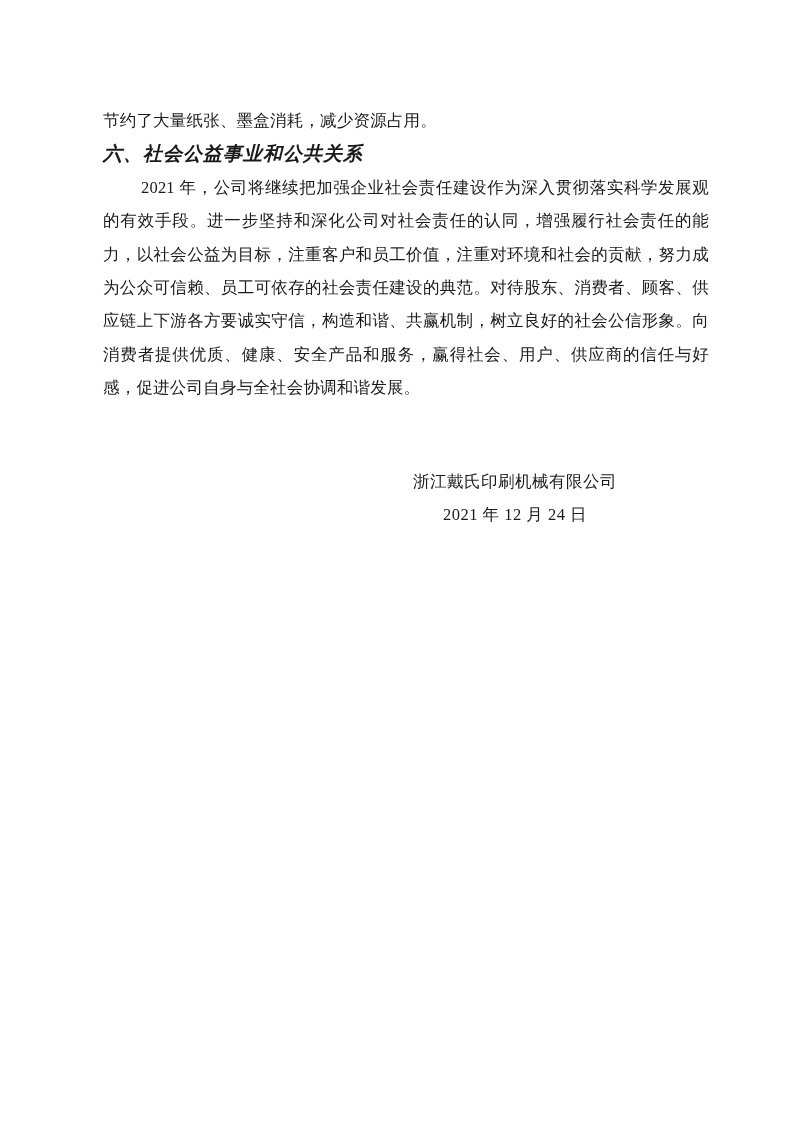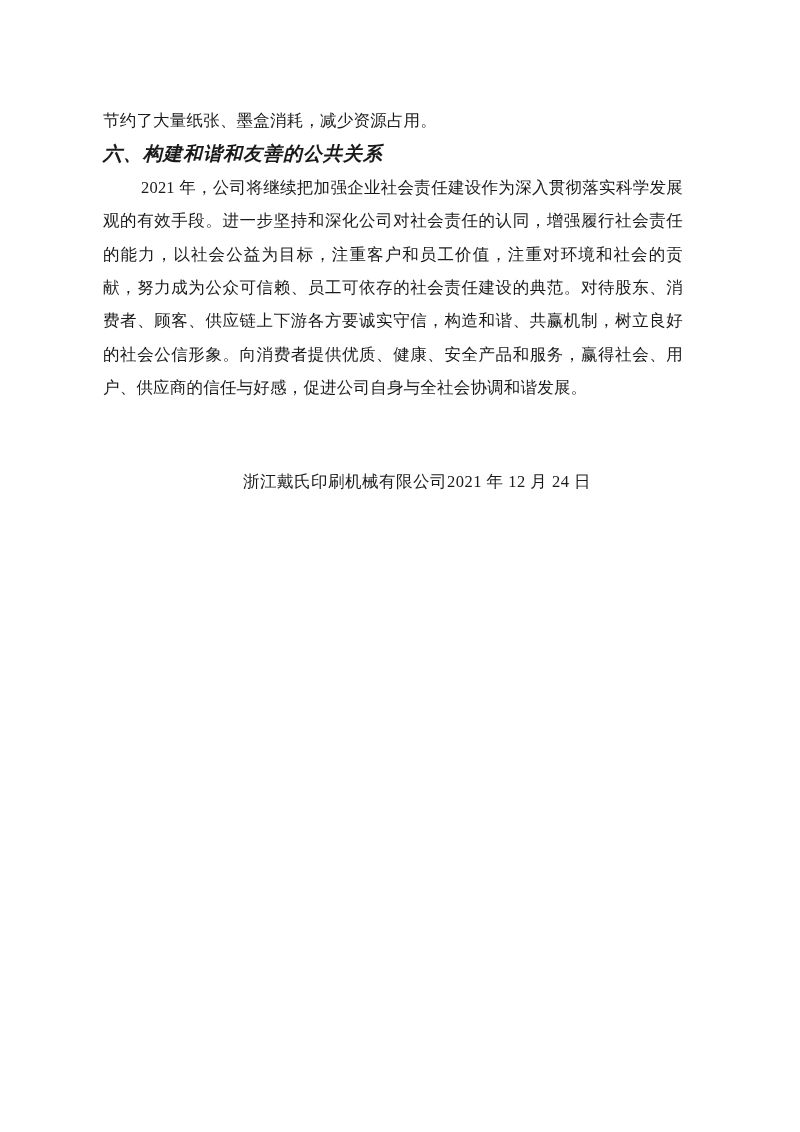--- a/index.html
+++ b/index.html
@@ -11,21 +11,21 @@
     position: relative;
     width: 800px;
     height: 1132px;
     background: #ffffff;
     color: #1a1a1a;
     font-family: "Liberation Serif", "DejaVu Serif", serif;
     overflow: hidden;
     box-sizing: border-box;
   }
   .content {
-    padding: 104px 117px 0 103px;
+    padding: 104px 91px 0 103px;
   }
   .para {
     margin: 0;
     font-size: 16.5px;
     line-height: 33.4px;
     text-align: justify;
     letter-spacing: 0.2px;
   }
   .para.indent {
     text-indent: 29px;
@@ -41,36 +41,37 @@
     line-height: 33.4px;
     text-align: left;
     letter-spacing: 1px;
   }
   .signature {
     margin-top: 60px;
     margin-left: auto;
     margin-right: 92px;
     width: fit-content;
     display: flex;
+    flex-direction: column;
     align-items: center;
   }
   .signature .sig-line {
     font-size: 16.5px;
     line-height: 33.5px;
     white-space: nowrap;
     letter-spacing: 0.5px;
   }
 </style>
 </head>
 <body>
 
 <div class="page">
   <div class="content">
     <p class="para">节约了大量纸张、墨盒消耗，减少资源占用。</p>
-    <h2 class="section-heading">六、构建和谐和友善的公共关系</h2>
+    <h2 class="section-heading">六、社会公益事业和公共关系</h2>
     <p class="para indent-wide">2021 年，公司将继续把加强企业社会责任建设作为深入贯彻落实科学发展观的有效手段。进一步坚持和深化公司对社会责任的认同，增强履行社会责任的能力，以社会公益为目标，注重客户和员工价值，注重对环境和社会的贡献，努力成为公众可信赖、员工可依存的社会责任建设的典范。对待股东、消费者、顾客、供应链上下游各方要诚实守信，构造和谐、共赢机制，树立良好的社会公信形象。向消费者提供优质、健康、安全产品和服务，赢得社会、用户、供应商的信任与好感，促进公司自身与全社会协调和谐发展。</p>
 
     <div class="signature">
       <div class="sig-line">浙江戴氏印刷机械有限公司</div>
       <div class="sig-line">2021 年 12 月 24 日</div>
     </div>
   </div>
 </div>
 
 </body></html>

